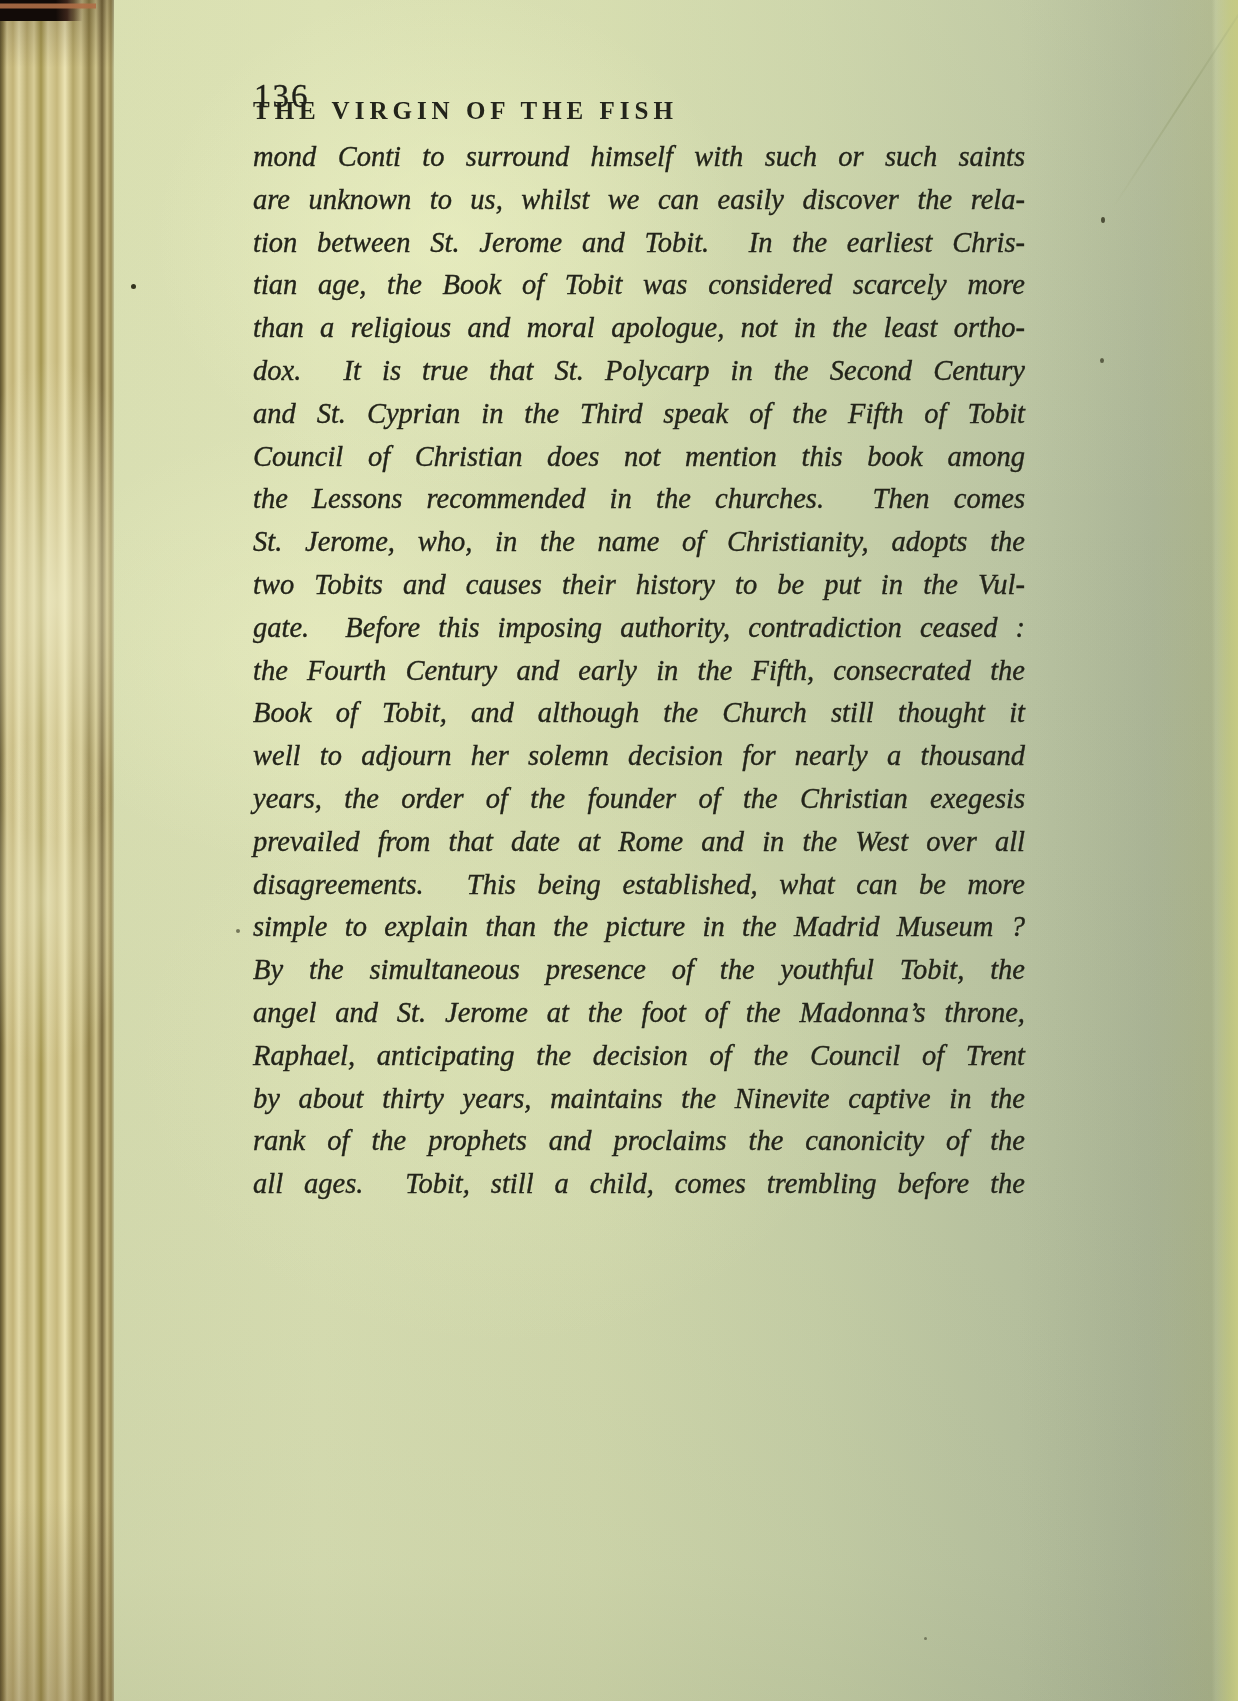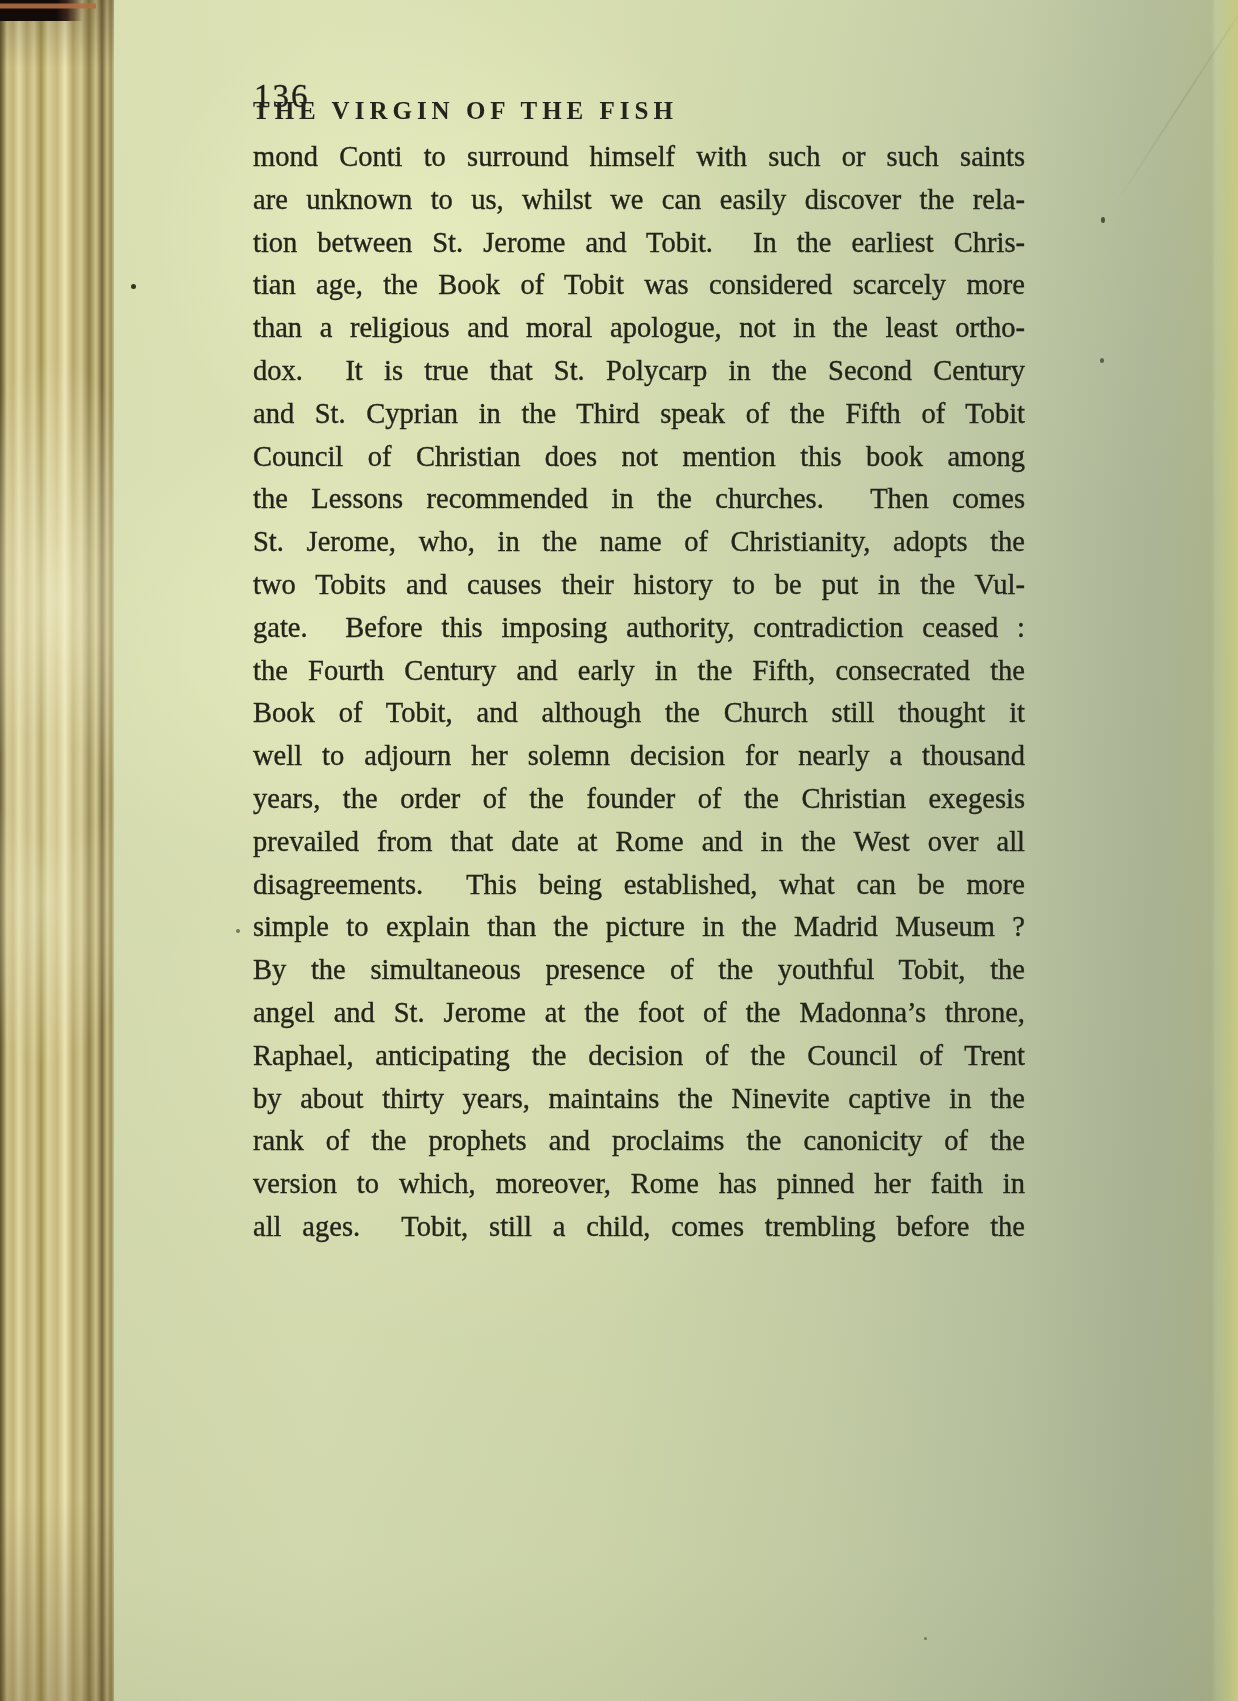--- a/index.html
+++ b/index.html
@@ -65,20 +65,21 @@
   }
   .bodytext{
     position:absolute;left:253px;top:136px;width:772px;
     font-size:28.5px;color:#23241a;
     -webkit-text-stroke:.35px #23241a;
   }
   .line{
     height:42.8px;line-height:42.8px;
     text-align:justify;text-align-last:justify;
     white-space:nowrap;
+    font-style:italic;
   }
 </style>
 </head>
 <body>
 
 <div class="photo">
 
   <div class="edges"></div>
   <div class="corner"></div>
   <div class="right-shade"></div>
@@ -114,17 +115,16 @@
       <div class="line">well to adjourn her solemn decision for nearly a thousand</div>
       <div class="line">years, the order of the founder of the Christian exegesis</div>
       <div class="line">prevailed from that date at Rome and in the West over all</div>
       <div class="line">disagreements.&nbsp; This being established, what can be more</div>
       <div class="line">simple to explain than the picture in the Madrid Museum&nbsp;?</div>
       <div class="line">By the simultaneous presence of the youthful Tobit, the</div>
       <div class="line">angel and St. Jerome at the foot of the Madonna’s throne,</div>
       <div class="line">Raphael, anticipating the decision of the Council of Trent</div>
       <div class="line">by about thirty years, maintains the Ninevite captive in the</div>
       <div class="line">rank of the prophets and proclaims the canonicity of the</div>
-      <div class="line">version to which, moreover, Rome has pinned her faith in</div>
       <div class="line">all ages.&nbsp; Tobit, still a child, comes trembling before the</div>
     </div>
 
 </div>
 
 </body></html>

